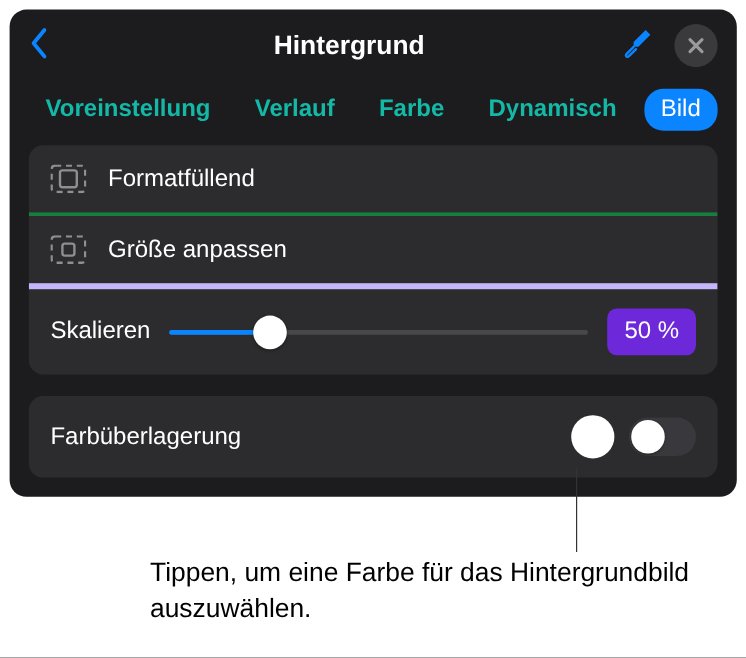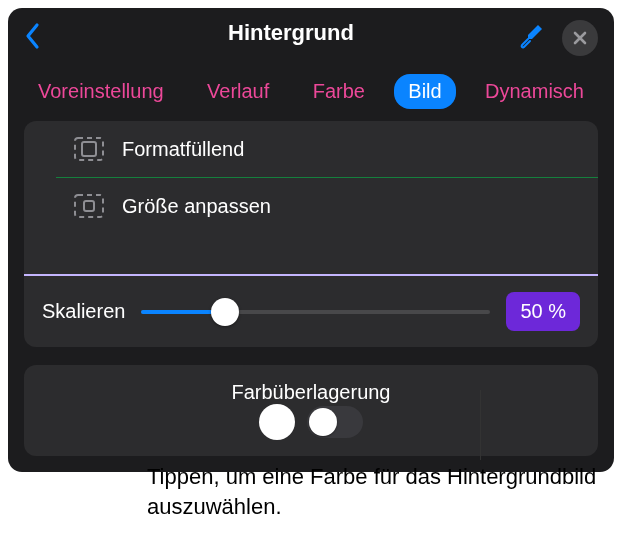--- a/index.html
+++ b/index.html
@@ -14,20 +14,21 @@
       margin: 8px 8px 0 8px;
       width: 606px;
       background: #1c1c1e;
       border-radius: 14px;
       overflow: hidden;
       color: #ffffff;
     }
     
     .header {
       display: flex;
+      align-items: center;
       justify-content: space-between;
       padding: 12px 16px 10px 16px;
     }
     .header-left { display: flex; align-items: center; width: 60px; }
     .header-right { display: flex; align-items: center; justify-content: flex-end; gap: 18px; width: 100px; }
     .title {
       font-size: 22px;
       font-weight: 600;
       color: #ffffff;
       text-align: center;
@@ -44,25 +45,26 @@
     .close-btn svg { width: 16px; height: 16px; }
 
     
     .tabs {
       display: flex;
       justify-content: space-between;
       padding: 8px 16px 12px 16px;
       font-size: 20px;
     }
     .tab {
-      color: #ec4899;
+      color: #14b8a6;
       padding: 6px 14px;
       border-radius: 16px;
       cursor: pointer;
       white-space: nowrap;
+      font-weight: bold;
     }
     .tab.active {
       background: #0a84ff;
       color: #ffffff;
       font-weight: 500;
     }
 
     
     .group {
       background: #2c2c2e;
@@ -70,36 +72,34 @@
       border-radius: 12px;
       overflow: hidden;
     }
     .row {
       display: flex;
       align-items: center;
       padding: 16px 18px;
       gap: 18px;
       font-size: 20px;
       color: #ffffff;
-      margin-left: 32px;
-    }
-    .row + .row { border-top: 1px solid #15803d; }
+    }
+    .row + .row { border-top: 3px solid #15803d; }
     .fill-icon {
       width: 30px; height: 24px;
       display: flex; align-items: center; justify-content: center;
     }
     .fill-icon svg { width: 30px; height: 24px; }
 
     .scale-row {
       display: flex;
       align-items: center;
       padding: 16px 18px;
       gap: 16px;
-      border-top: 2px solid #c4b5fd;
-      margin-top: 40px;
+      border-top: 5px solid #c4b5fd;
     }
     .scale-label { font-size: 20px; color: #ffffff; }
     .slider-wrap { flex: 1; position: relative; height: 28px; display: flex; align-items: center; }
     .slider-track {
       position: absolute; left: 0; right: 0; height: 4px;
       background: #48484a; border-radius: 2px;
     }
     .slider-fill {
       position: absolute; left: 0; height: 4px;
       background: #0a84ff; border-radius: 2px;
@@ -123,21 +123,20 @@
 
     
     .overlay-group {
       background: #2c2c2e;
       margin: 0 16px 16px 16px;
       border-radius: 12px;
       display: flex;
       align-items: center;
       justify-content: space-between;
       padding: 16px 18px;
-      flex-direction: column;
     }
     .overlay-label { font-size: 20px; color: #ffffff; }
     .overlay-right { display: flex; align-items: center; gap: 12px; }
     .color-swatch {
       width: 36px; height: 36px; border-radius: 50%;
       background: #ffffff;
     }
     .toggle {
       width: 56px; height: 32px; border-radius: 16px;
       background: #39393d; position: relative;
@@ -159,21 +158,20 @@
       background: #333333;
     }
     .callout {
       position: absolute;
       left: 125px;
       top: 462px;
       width: 470px;
       font-size: 22px;
       color: #000000;
       line-height: 1.35;
-      margin-left: 22px;
     }
   </style>
 </head>
 <body>
 
 <div class="panel">
 
   <div class="header">
     <div class="header-left">
       <span class="back-chevron">
@@ -195,22 +193,22 @@
             <path d="M3 3 L13 13 M13 3 L3 13" stroke="#9a9a9e" stroke-width="2.6" stroke-linecap="round"></path>
           </svg>
       </span>
     </div>
   </div>
 
   <div class="tabs">
     <div class="tab">Voreinstellung</div>
     <div class="tab">Verlauf</div>
     <div class="tab">Farbe</div>
+    <div class="tab">Dynamisch</div>
     <div class="tab active">Bild</div>
-    <div class="tab">Dynamisch</div>
   </div>
 
   <div class="group">
     <div class="row">
       <span class="fill-icon">
         <svg viewBox="0 0 30 24">
           <rect x="1" y="1" width="28" height="22" rx="3" fill="none" stroke="#8e8e93" stroke-width="2" stroke-dasharray="5 4"></rect>
           <rect x="8" y="5" width="14" height="14" rx="2" fill="none" stroke="#8e8e93" stroke-width="2"></rect>
         </svg>
       </span>

